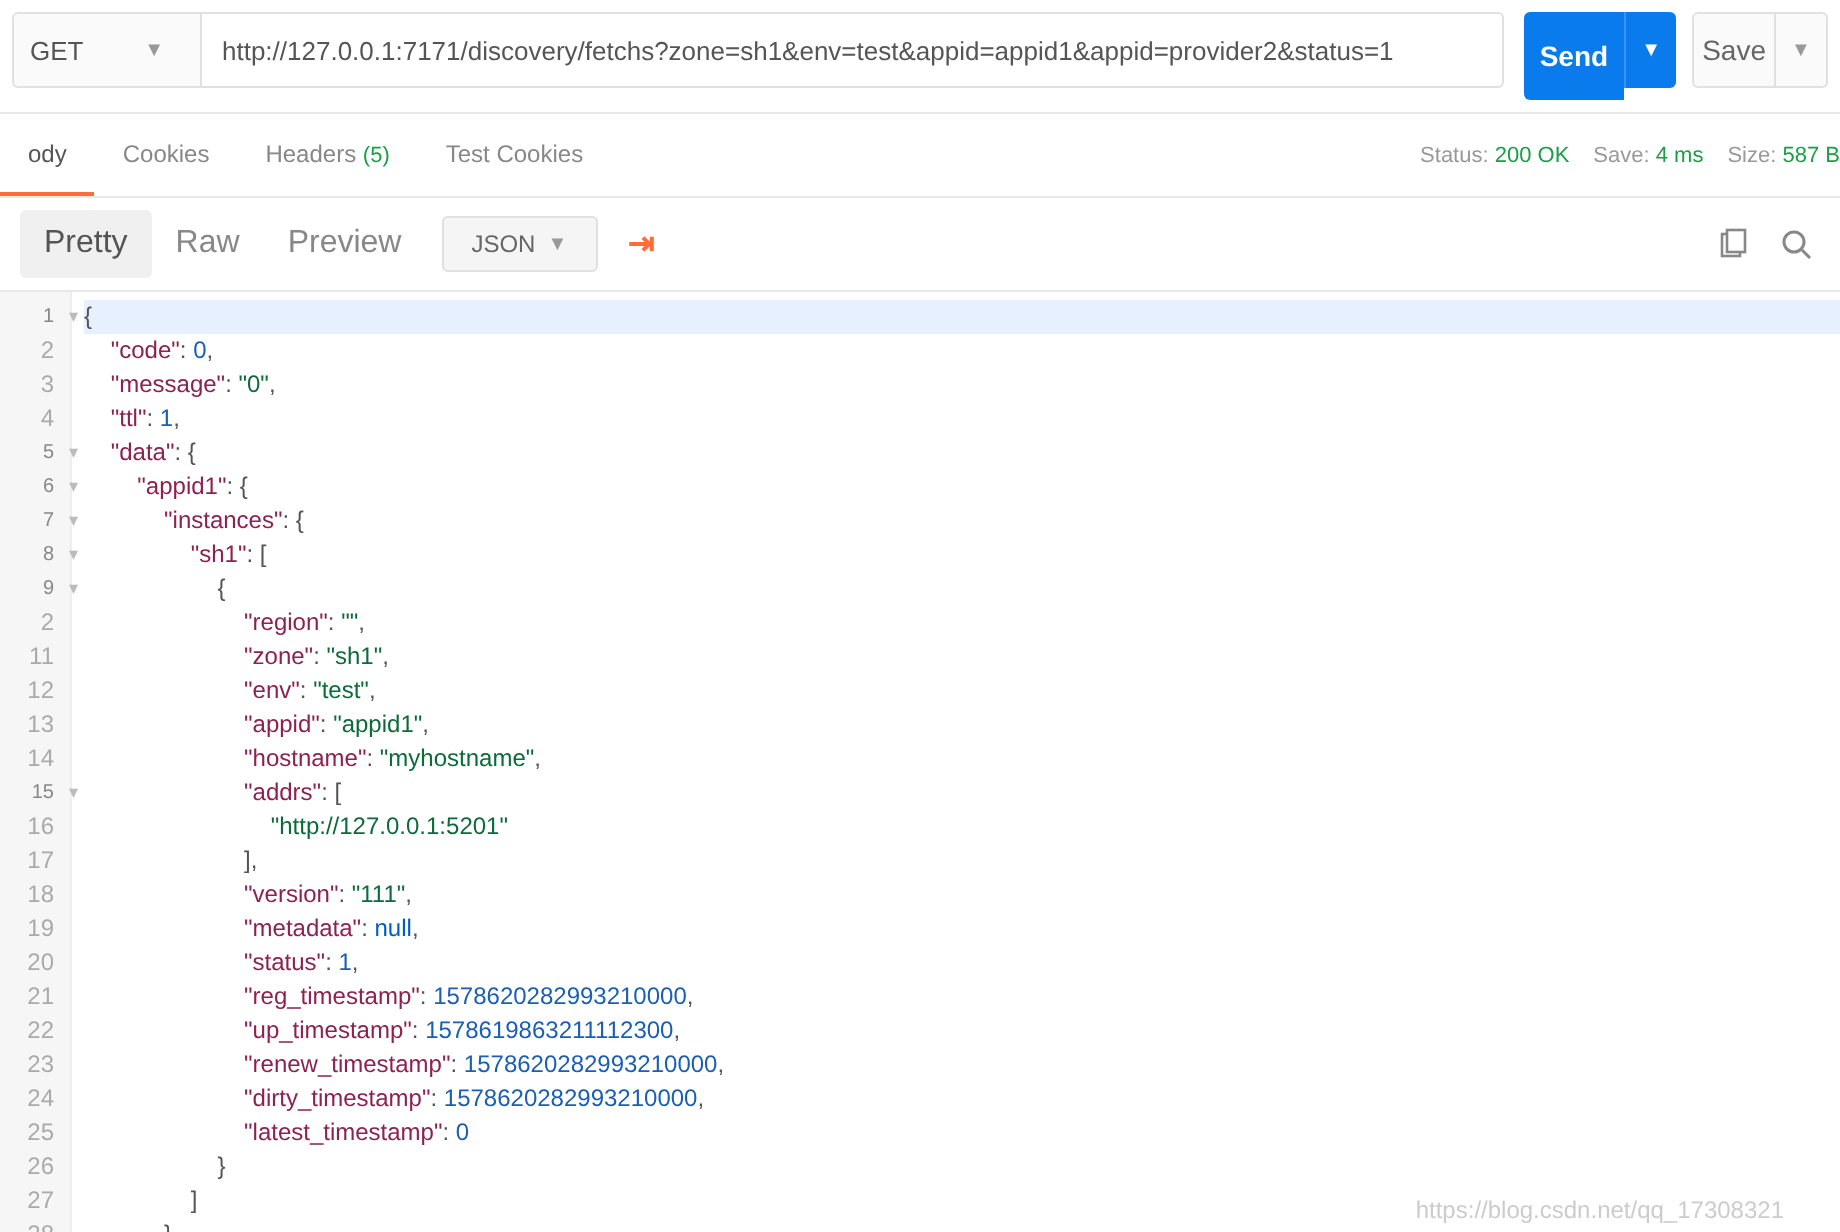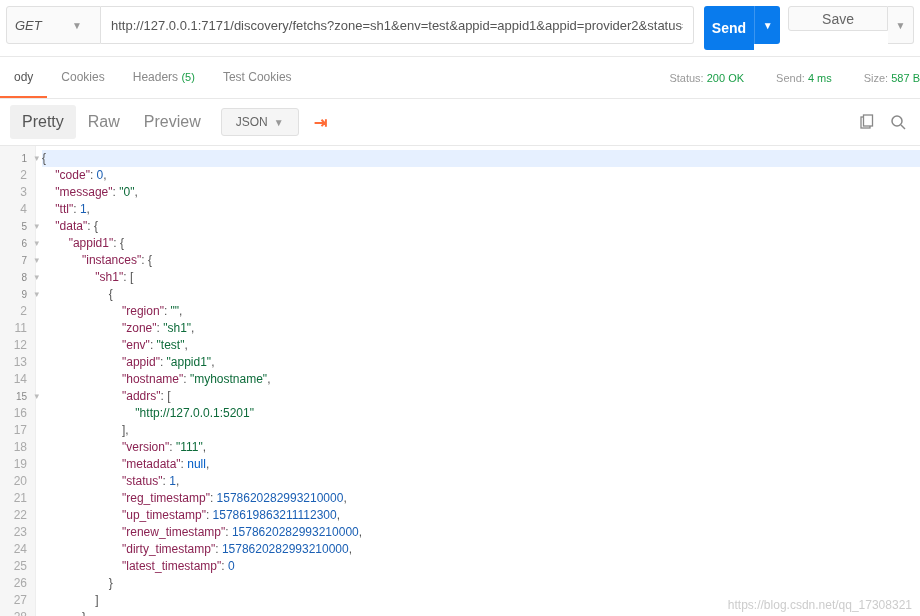--- a/index.html
+++ b/index.html
@@ -1,33 +1,33 @@
 <!DOCTYPE html>
 <html><head>
 <meta charset="utf-8">
 <style>
 *{margin:0;padding:0;box-sizing:border-box;font-family:Arial,Helvetica,sans-serif;}
 body{background:#fff;font-size:12px;color:#555;}
 .topbar{display:flex;align-items:stretch;padding:6px 6px;border-bottom:1px solid #e8e8e8;background:#fff;}
 .method{display:flex;align-items:center;padding:0 18px 0 8px;border:1px solid #e0e0e0;border-radius:3px 0 0 3px;background:#fafafa;height:38px;min-width:95px;}
-.method span{color:#555;font-size:13px;font-style:italic;}
+.method span{color:#555;font-size:13px;}
 .method .caret{margin-left:auto;color:#999;font-size:10px;}
 .url{flex:1;border:1px solid #e0e0e0;border-left:none;border-radius:0 3px 3px 0;height:38px;padding:0 10px;font-size:13px;color:#555;background:#fff;}
 .send-wrap{display:flex;margin-left:10px;}
 .send{background:#097bed;color:#fff;border:none;padding:0 8px;height:44px;font-size:14px;font-weight:bold;border-radius:3px 0 0 3px;cursor:pointer;}
 .send-caret{background:#097bed;border:none;border-left:1px solid rgba(255,255,255,0.2);color:#fff;width:26px;height:38px;border-radius:0 3px 3px 0;cursor:pointer;font-size:10px;}
 .save-wrap{display:flex;margin-left:8px;}
-.save{background:#fafafa;border:1px solid #e0e0e0;color:#666;padding:0 33px;height:25px;font-size:14px;border-radius:3px 0 0 3px;cursor:pointer;}
+.save{background:#fafafa;border:1px solid #e0e0e0;color:#666;padding:0 4px;height:38px;font-size:14px;border-radius:3px 0 0 3px;cursor:pointer;}
 .save-caret{background:#fafafa;border:1px solid #e0e0e0;border-left:none;color:#999;width:26px;height:38px;border-radius:0 3px 3px 0;cursor:pointer;font-size:10px;}
 .tabs-row{display:flex;align-items:center;border-bottom:1px solid #e8e8e8;padding:0 0 0 0;height:42px;}
 .tabs{display:flex;}
 .tab{padding:12px 14px;color:#888;cursor:pointer;font-size:12px;}
 .tab.active{color:#555;border-bottom:2px solid #ff6c37;}
 .tab .cnt{color:#1a9e47;font-size:11px;}
-.status-row{margin-left:auto;display:flex;align-items:center;gap:32px;padding-right:0;}
+.status-row{margin-left:auto;display:flex;align-items:center;gap:12px;padding-right:0;}
 .status-item{color:#999;font-size:11px;}
 .status-item .val{color:#1a9e47;}
 .download{background:#f5f5f5;border:1px solid #e0e0e0;color:#666;padding:10px 16px;cursor:pointer;border-radius:3px;margin-left:10px;margin-right:6px;font-size:12px;}
 .viewer-row{display:flex;align-items:center;border-bottom:1px solid #e8e8e8;padding:6px 10px;}
 .vtab{padding:8px 12px;color:#888;cursor:pointer;font-size:16px;border-radius:3px;}
 .vtab.active{background:#f0f0f0;color:#555;}
 .format-sel{margin-left:8px;background:#f5f5f5;border:1px solid #e0e0e0;padding:6px 14px;border-radius:3px;color:#666;cursor:pointer;display:flex;align-items:center;gap:6px;font-size:12px;}
 .format-sel .caret{font-size:10px;color:#999;}
 .wrap-icon{margin-left:12px;width:20px;height:16px;cursor:pointer;display:flex;align-items:center;justify-content:center;}
 .wrap-icon span{color:#ff6c37;font-size:16px;font-weight:bold;}
@@ -39,21 +39,21 @@
 .gutter .fold{color:#888;font-size:10px;position:relative;}
 .gutter .fold::after{content:"▾";position:absolute;right:-12px;top:0;color:#bbb;font-size:9px;}
 .code-body{flex:1;padding:4px 0 4px 6px;white-space:pre;overflow:hidden;}
 .hl-line{background:#e6f0ff;display:block;}
 .key{color:#8b2252;}
 .str{color:#0d6b3a;}
 .num{color:#1a5fb4;}
 .null{color:#005cc5;}
 .pun{color:#555;}
 .ind{color:#d0d0d0;}
-.watermark{position:fixed;bottom:4px;right:8px;color:#ccc;font-size:12px;pointer-events:none;}
+.watermark{position:fixed;bottom:4px;right:28px;color:#ccc;font-size:12px;pointer-events:none;}
 </style>
 </head>
 <body>
 
 <div class="topbar">
   <div class="method">
     <span>GET</span>
     <span class="caret">▼</span>
   </div>
   <input class="url" value="http://127.0.0.1:7171/discovery/fetchs?zone=sh1&amp;env=test&amp;appid=appid1&amp;appid=provider2&amp;status=1" style="">
@@ -76,21 +76,21 @@
       <span class="cnt">(5)</span>
     </div>
     <div class="tab">Test Cookies</div>
   </div>
   <div class="status-row">
     <div class="status-item">
       <span>Status:</span>
       <span class="val">200 OK</span>
     </div>
     <div class="status-item">
-      <span>Send:</span>
+      <span>Save:</span>
       <span class="val">4 ms</span>
     </div>
     <div class="status-item">
       <span>Size:</span>
       <span class="val">587 B</span>
     </div>
   </div>
 </div>
 
 <div class="viewer-row">

